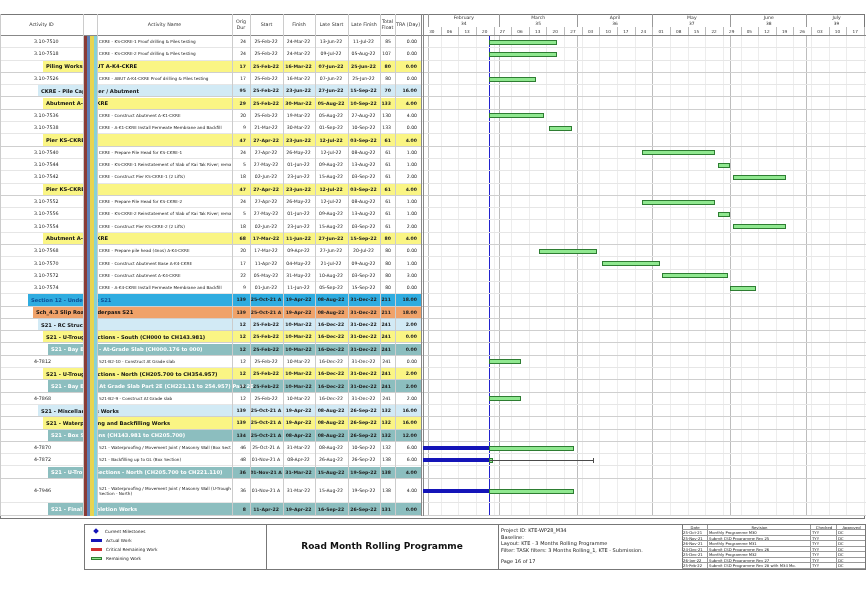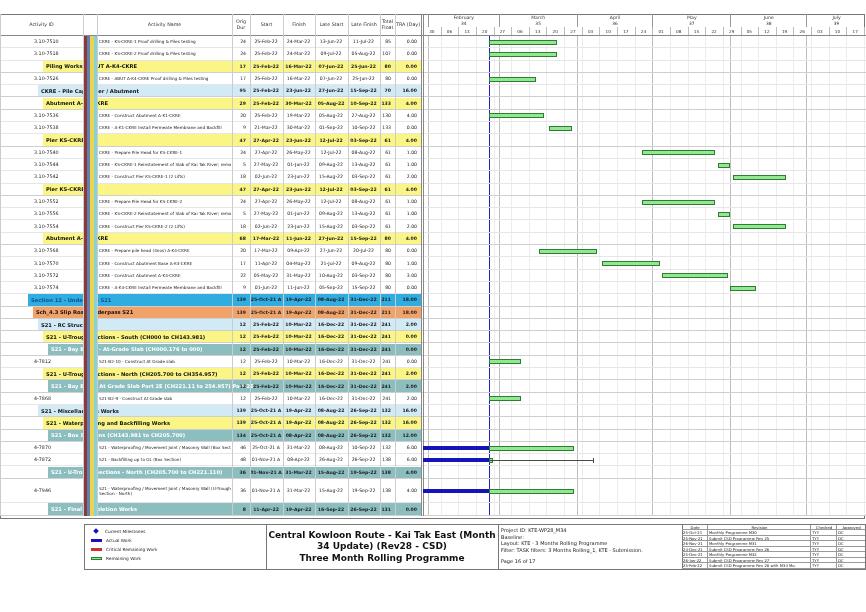--- a/index.html
+++ b/index.html
@@ -687,22 +687,21 @@
     <div class="leg-item" style="top:21px">
       <span class="leg-ico" style="background:#d03030"></span>
       <span class="leg-label">Critical Remaining Work</span>
     </div>
     <div class="leg-item" style="top:30px">
       <span class="leg-ico" style="background:#90E890;border:1px solid #2E7D32;box-sizing:border-box"></span>
       <span class="leg-label">Remaining Work</span>
     </div>
 
     <div id="title-box">
-      <div class="tline">Central Kowloon Route - Kai Tak East (Month 34 Update) (Rev28 - CSD)</div>
-      <div class="tline">Three Month Rolling Programme</div>
+      <div class="tline">Road Month Rolling Programme</div>
     </div>
 
     <div id="info-box">
       <div class="iline">Project ID: KTE-WP28_M34</div>
       <div class="iline">Baseline:</div>
       <div class="iline">Layout: KTE - 3 Months Rolling Programme</div>
       <div class="iline">Filter: TASK filters: 3 Months Rolling_1, KTE - Submission.</div>
       <div class="iline page">Page 16 of 17</div>
     </div>
 

